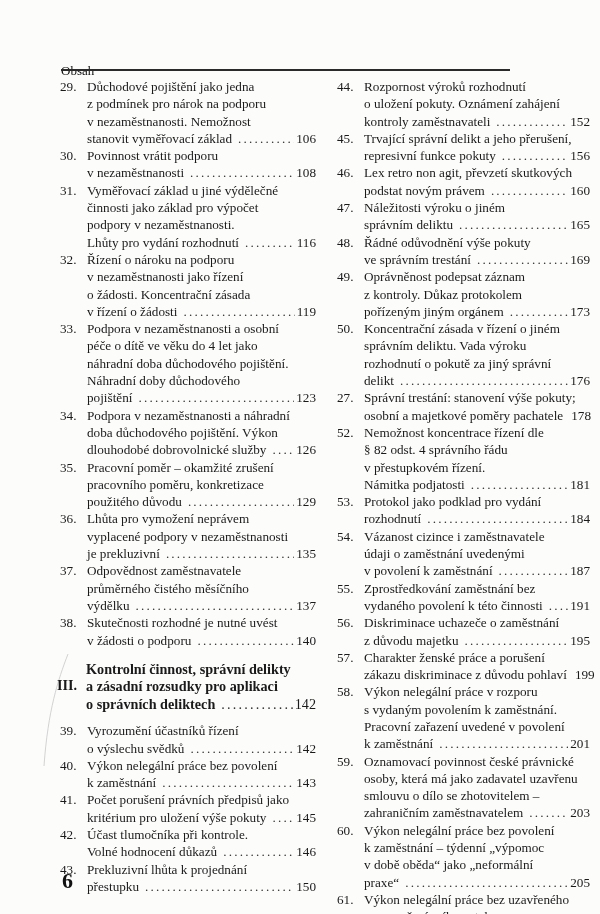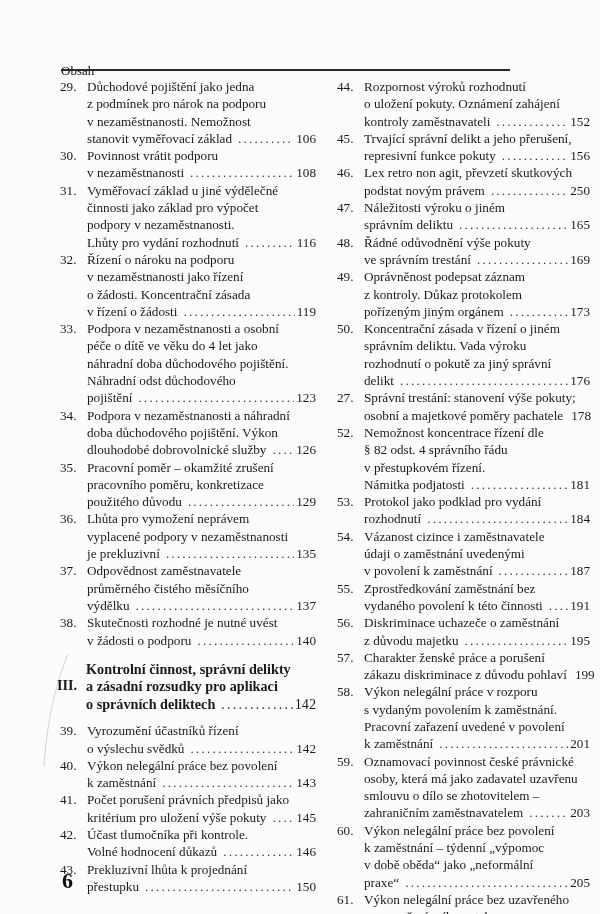--- a/index.html
+++ b/index.html
@@ -115,21 +115,21 @@
           <div class="line">
             <span class="txt">Podpora v nezaměstnanosti a osobní</span>
           </div>
           <div class="line">
             <span class="txt">péče o dítě ve věku do 4 let jako</span>
           </div>
           <div class="line">
             <span class="txt">náhradní doba důchodového pojištění.</span>
           </div>
           <div class="line">
-            <span class="txt">Náhradní odst důchodového</span>
+            <span class="txt">Náhradní doby důchodového</span>
           </div>
           <div class="line">
             <span class="txt">pojištění</span>
             <span class="dots"></span>
             <span class="pg">123</span>
           </div>
         </div>
       </div>
       <div class="entry">
         <span class="num">34.</span>
@@ -322,21 +322,21 @@
       </div>
       <div class="entry">
         <span class="num">46.</span>
         <div class="lines">
           <div class="line">
             <span class="txt">Lex retro non agit, převzetí skutkových</span>
           </div>
           <div class="line">
             <span class="txt">podstat novým právem</span>
             <span class="dots"></span>
-            <span class="pg">250</span>
+            <span class="pg">160</span>
           </div>
         </div>
       </div>
       <div class="entry">
         <span class="num">47.</span>
         <div class="lines">
           <div class="line">
             <span class="txt">Náležitosti výroku o jiném</span>
           </div>
           <div class="line">

